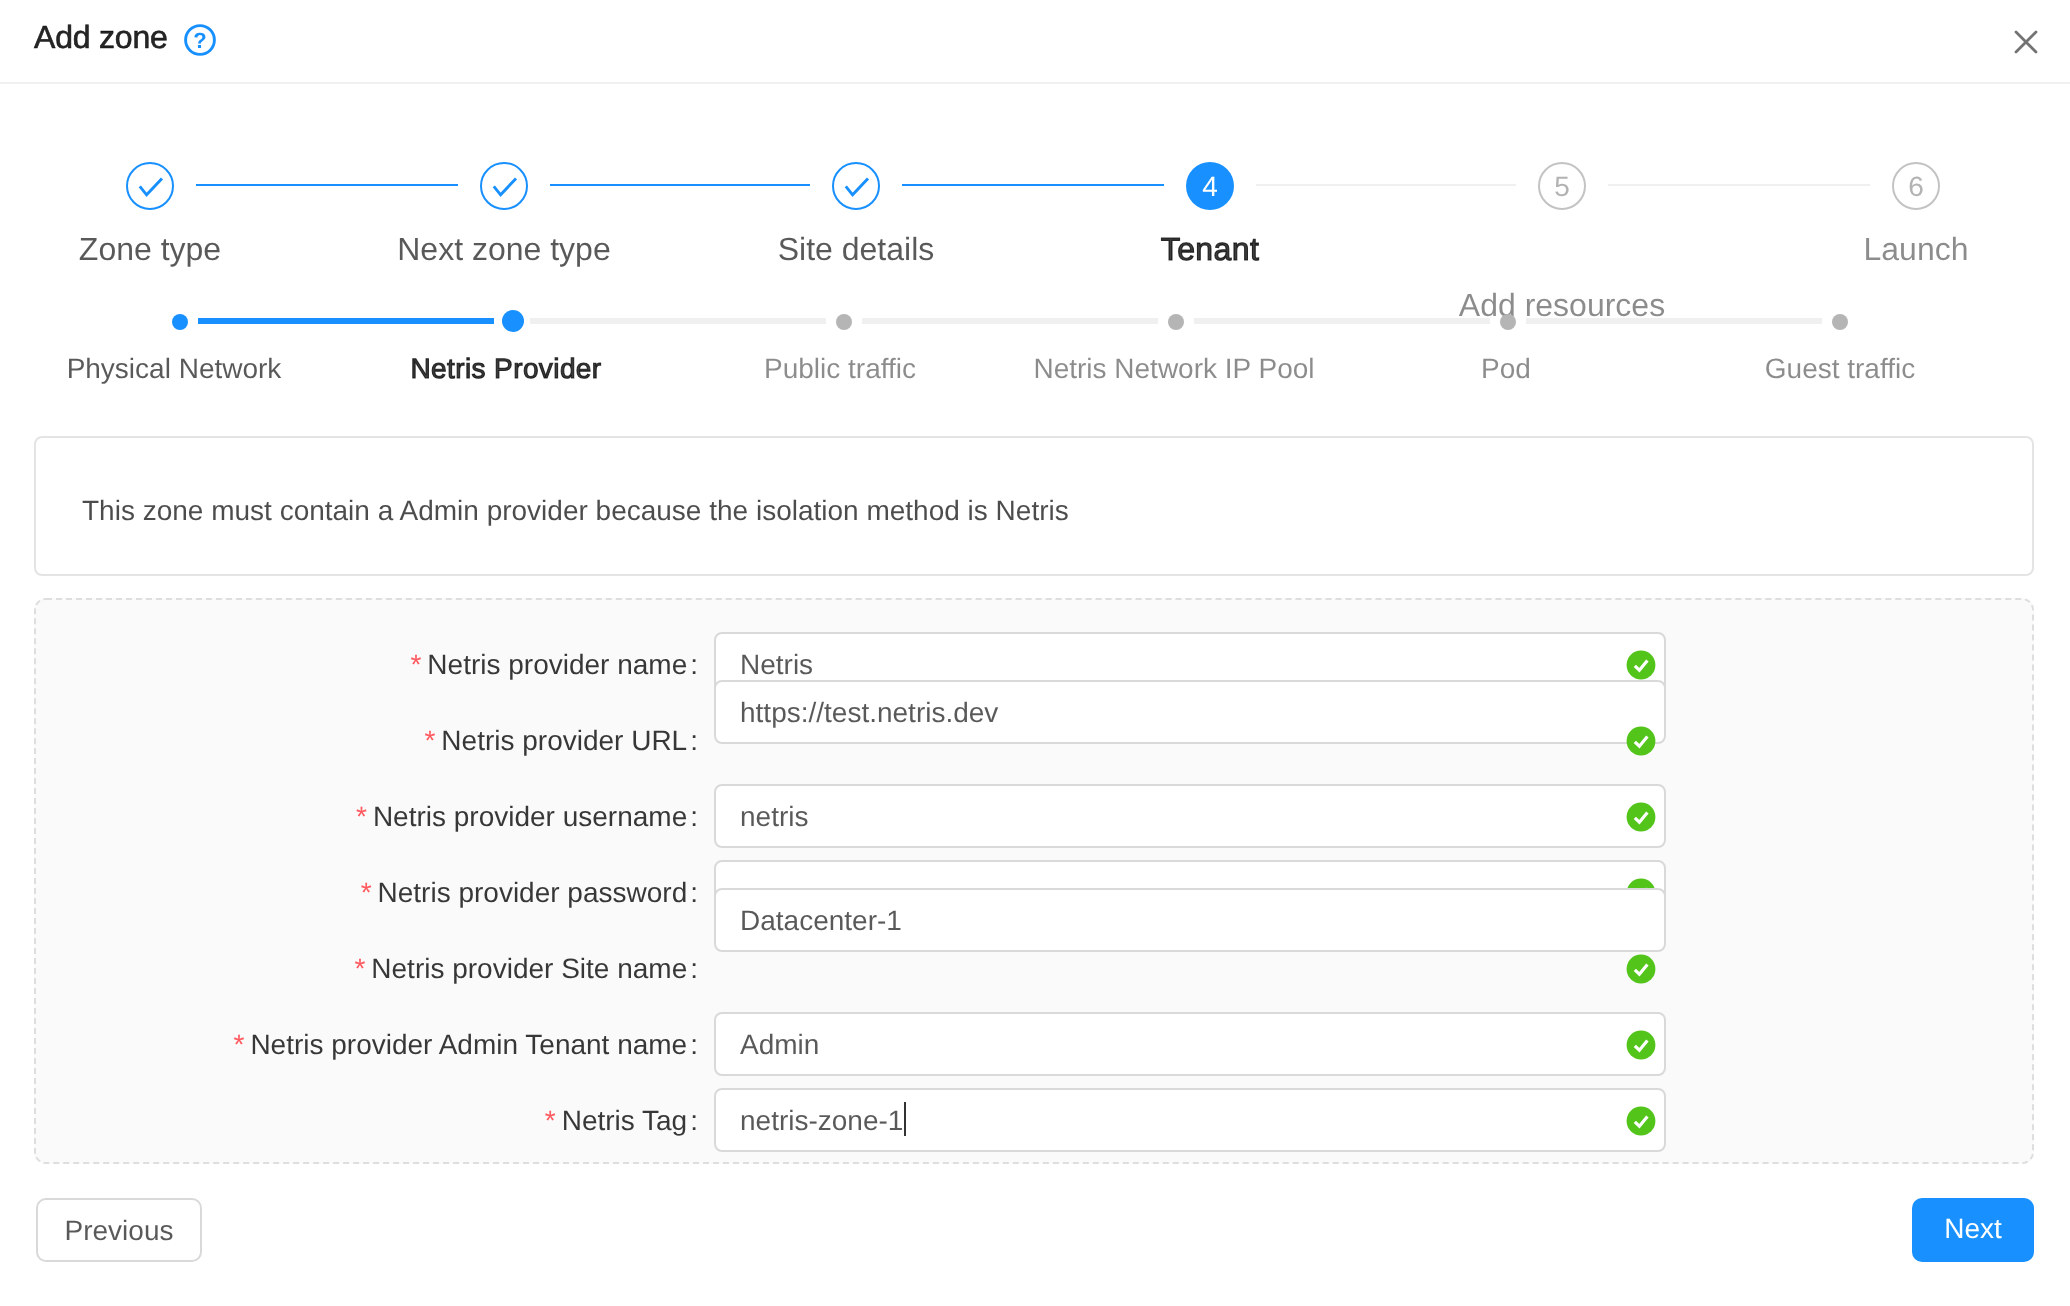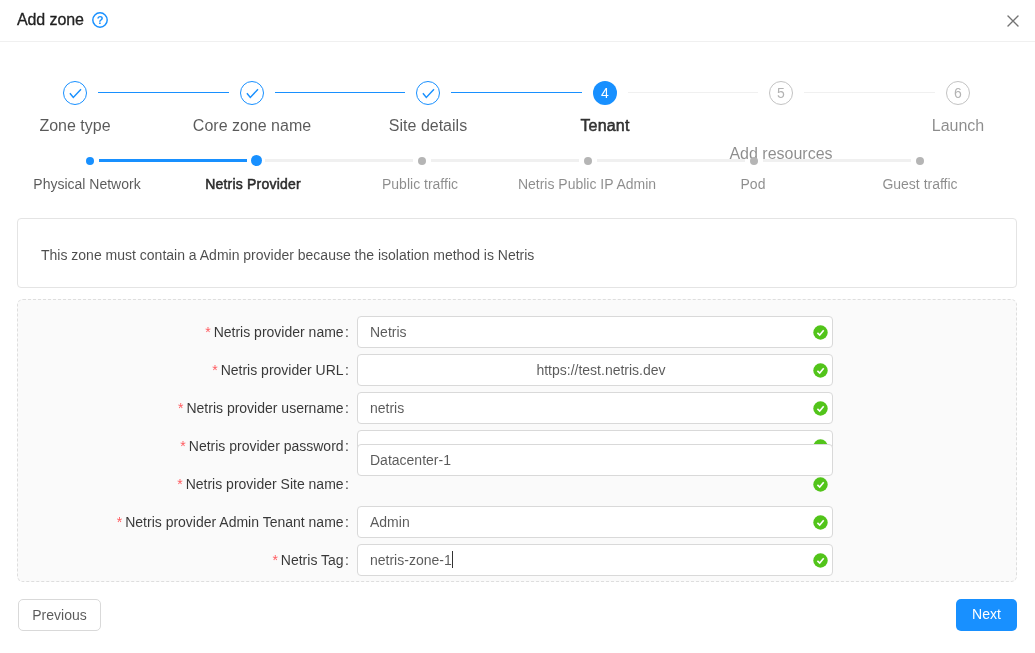--- a/index.html
+++ b/index.html
@@ -75,57 +75,57 @@
   <path d="M6.9 12.2 L10.3 16.4 L18.0 8.2" fill="none" stroke="#1890ff" stroke-width="1.45"></path>
 </svg>
 
 <div class="sline" style="left:98px;width:131px;background:#1890ff;"></div>
 <div class="sline" style="left:275px;width:130px;background:#1890ff;"></div>
 <div class="sline" style="left:451px;width:131px;background:#1890ff;"></div>
 <div class="sline" style="left:628px;width:130px;background:#f0f0f0;"></div>
 <div class="sline" style="left:804px;width:131px;background:#f0f0f0;"></div>
 
 <div class="slabel lab-fin" style="left:-25px;">Zone type</div>
-<div class="slabel lab-fin" style="left:152px;">Core zone name</div>
+<div class="slabel lab-fin" style="left:152px;">Next zone type</div>
 <div class="slabel lab-fin" style="left:328px;">Site details</div>
 <div class="slabel lab-act" style="left:505px;">Tenant</div>
 <div class="slabel lab-wait" style="left:681px;margin-top:28px;">Add resources</div>
 <div class="slabel lab-wait" style="left:858px;">Launch</div>
 
 <div class="dot" style="left:86px;top:156.5px;width:8px;height:8px;background:#1890ff;"></div>
 <div class="dot" style="left:250.5px;top:155px;width:11px;height:11px;background:#1890ff;"></div>
 <div class="dot" style="left:418px;top:156.5px;width:8px;height:8px;background:#b5b5b5;"></div>
 <div class="dot" style="left:584px;top:156.5px;width:8px;height:8px;background:#b5b5b5;"></div>
 <div class="dot" style="left:750px;top:156.5px;width:8px;height:8px;background:#b5b5b5;"></div>
 <div class="dot" style="left:916px;top:156.5px;width:8px;height:8px;background:#b5b5b5;"></div>
 <div class="dline" style="left:99px;width:148px;background:#1890ff;"></div>
 <div class="dline" style="left:265px;width:148px;background:#f0f0f0;"></div>
 <div class="dline" style="left:431px;width:148px;background:#f0f0f0;"></div>
 <div class="dline" style="left:597px;width:148px;background:#f0f0f0;"></div>
 <div class="dline" style="left:763px;width:148px;background:#f0f0f0;"></div>
 <div class="dlabel lab-fin" style="left:-23px;">Physical Network</div>
 <div class="dlabel lab-act" style="left:143px;">Netris Provider</div>
 <div class="dlabel lab-wait" style="left:310px;">Public traffic</div>
-<div class="dlabel lab-wait" style="left:477px;">Netris Public IP Admin</div>
+<div class="dlabel lab-wait" style="left:477px;">Netris Network IP Pool</div>
 <div class="dlabel lab-wait" style="left:643px;">Pod</div>
 <div class="dlabel lab-wait" style="left:810px;">Guest traffic</div>
 
 <div class="infobox"></div>
 <div class="infotext">This zone must contain a Admin provider because the isolation method is Netris</div>
 
 <div class="card"></div>
 
 <div class="flabel" style="top:316px;"><span class="req">*</span>Netris provider name<span style="margin-left:1.5px;">:</span></div>
 <div class="finput" style="top:316px;">Netris</div>
 <svg class="badge" style="top:324.5px;" width="15" height="15" viewBox="0 0 15 15">
   <circle cx="7.5" cy="7.5" r="7.2" fill="#52c41a"></circle>
   <path d="M4.4 7.9 L6.7 10.1 L10.7 5.3" fill="none" stroke="#fff" stroke-width="1.6"></path>
 </svg>
 <div class="flabel" style="top:354px;"><span class="req">*</span>Netris provider URL<span style="margin-left:1.5px;">:</span></div>
-<div class="finput" style="top:354px;text-align:center;">https://test.netris.dev</div>
+<div class="finput" style="top:340px;">https://test.netris.dev</div>
 <svg class="badge" style="top:362.5px;" width="15" height="15" viewBox="0 0 15 15">
   <circle cx="7.5" cy="7.5" r="7.2" fill="#52c41a"></circle>
   <path d="M4.4 7.9 L6.7 10.1 L10.7 5.3" fill="none" stroke="#fff" stroke-width="1.6"></path>
 </svg>
 <div class="flabel" style="top:392px;"><span class="req">*</span>Netris provider username<span style="margin-left:1.5px;">:</span></div>
 <div class="finput" style="top:392px;">netris</div>
 <svg class="badge" style="top:400.5px;" width="15" height="15" viewBox="0 0 15 15">
   <circle cx="7.5" cy="7.5" r="7.2" fill="#52c41a"></circle>
   <path d="M4.4 7.9 L6.7 10.1 L10.7 5.3" fill="none" stroke="#fff" stroke-width="1.6"></path>
 </svg>

